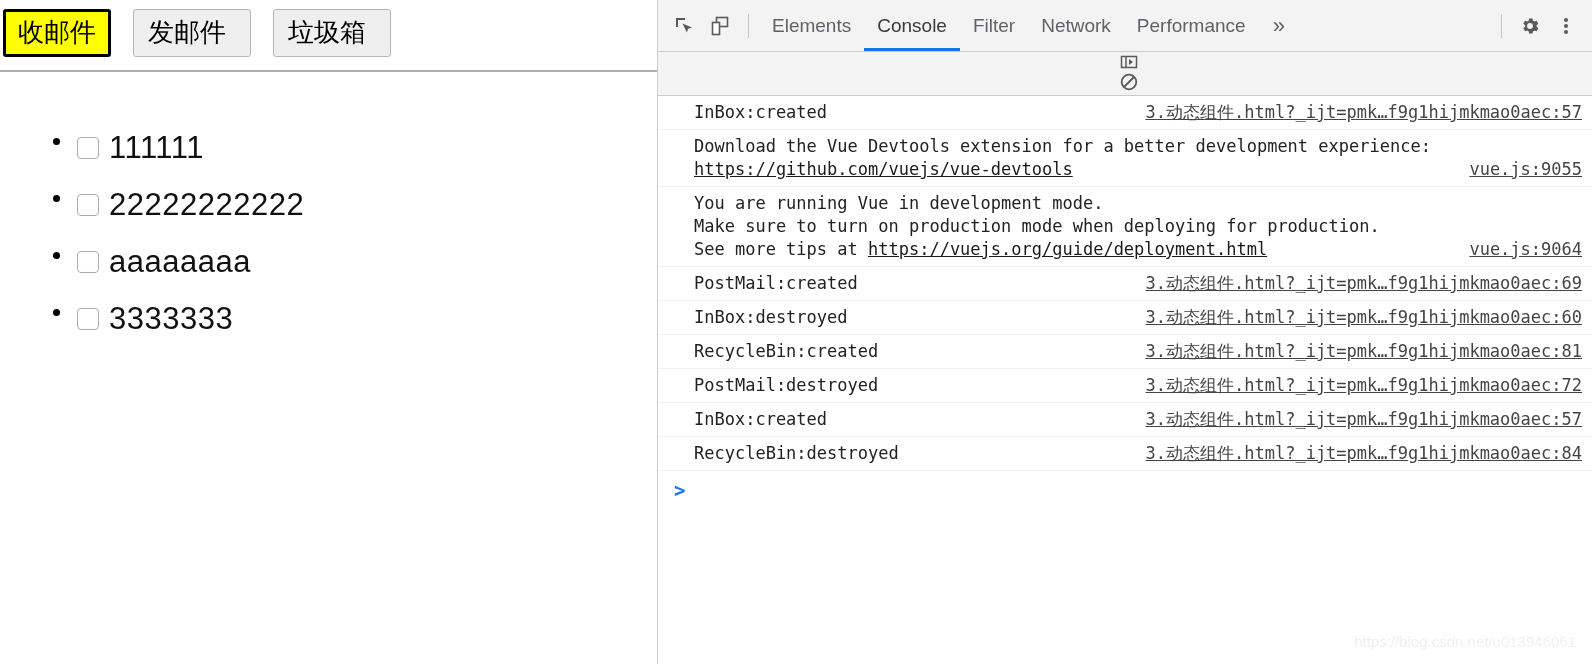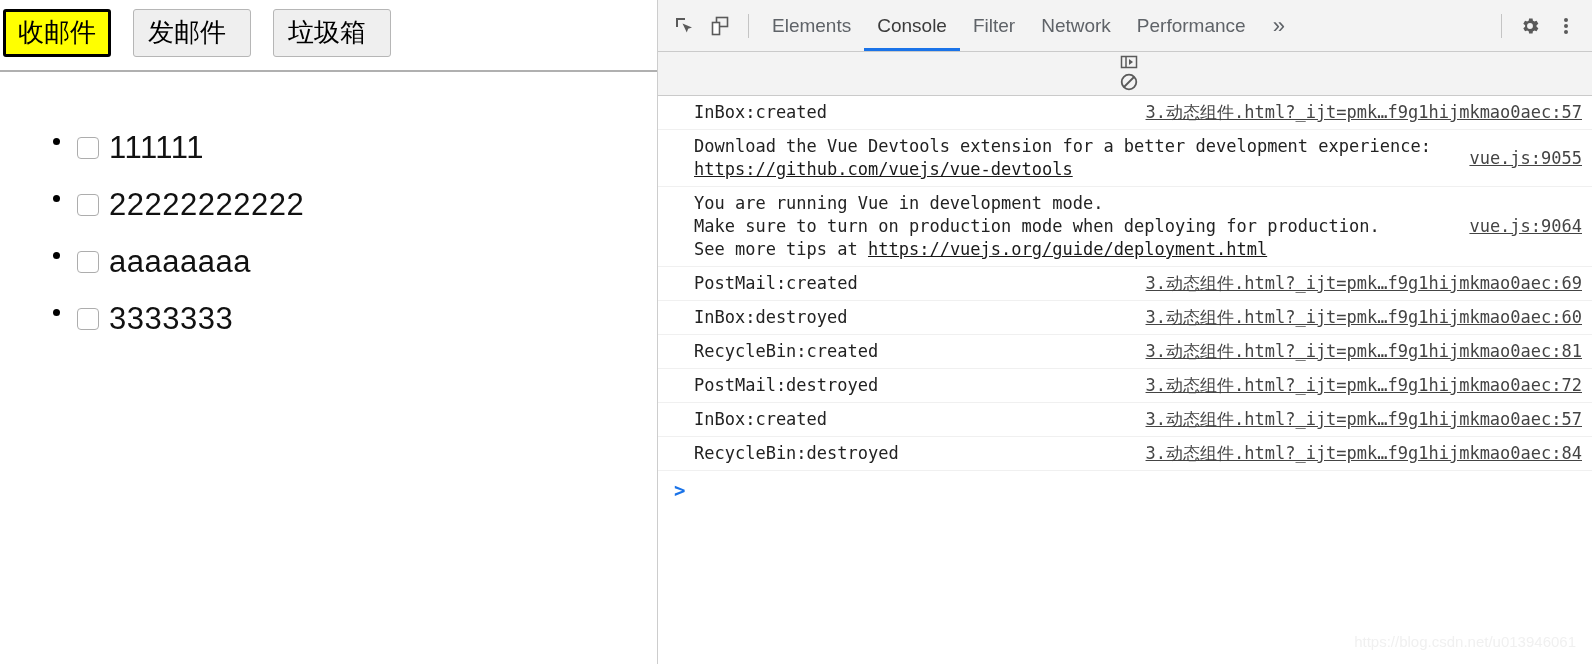--- a/index.html
+++ b/index.html
@@ -224,21 +224,21 @@
   
   #console-body {
     flex: 1 1 auto;
     overflow: hidden;
     background: #ffffff;
     font-family: "DejaVu Sans Mono", monospace;
     position: relative;
   }
   .log-row {
     display: flex;
-    align-items: center;
+    align-items: flex-end;
     justify-content: space-between;
     border-bottom: 1px solid #f0f0f0;
     padding: 5px 10px 5px 36px;
     box-sizing: border-box;
     font-size: 17px;
     line-height: 23px;
     color: #222;
   }
   .log-text { white-space: pre-wrap; }
   .log-text .inline-link {

